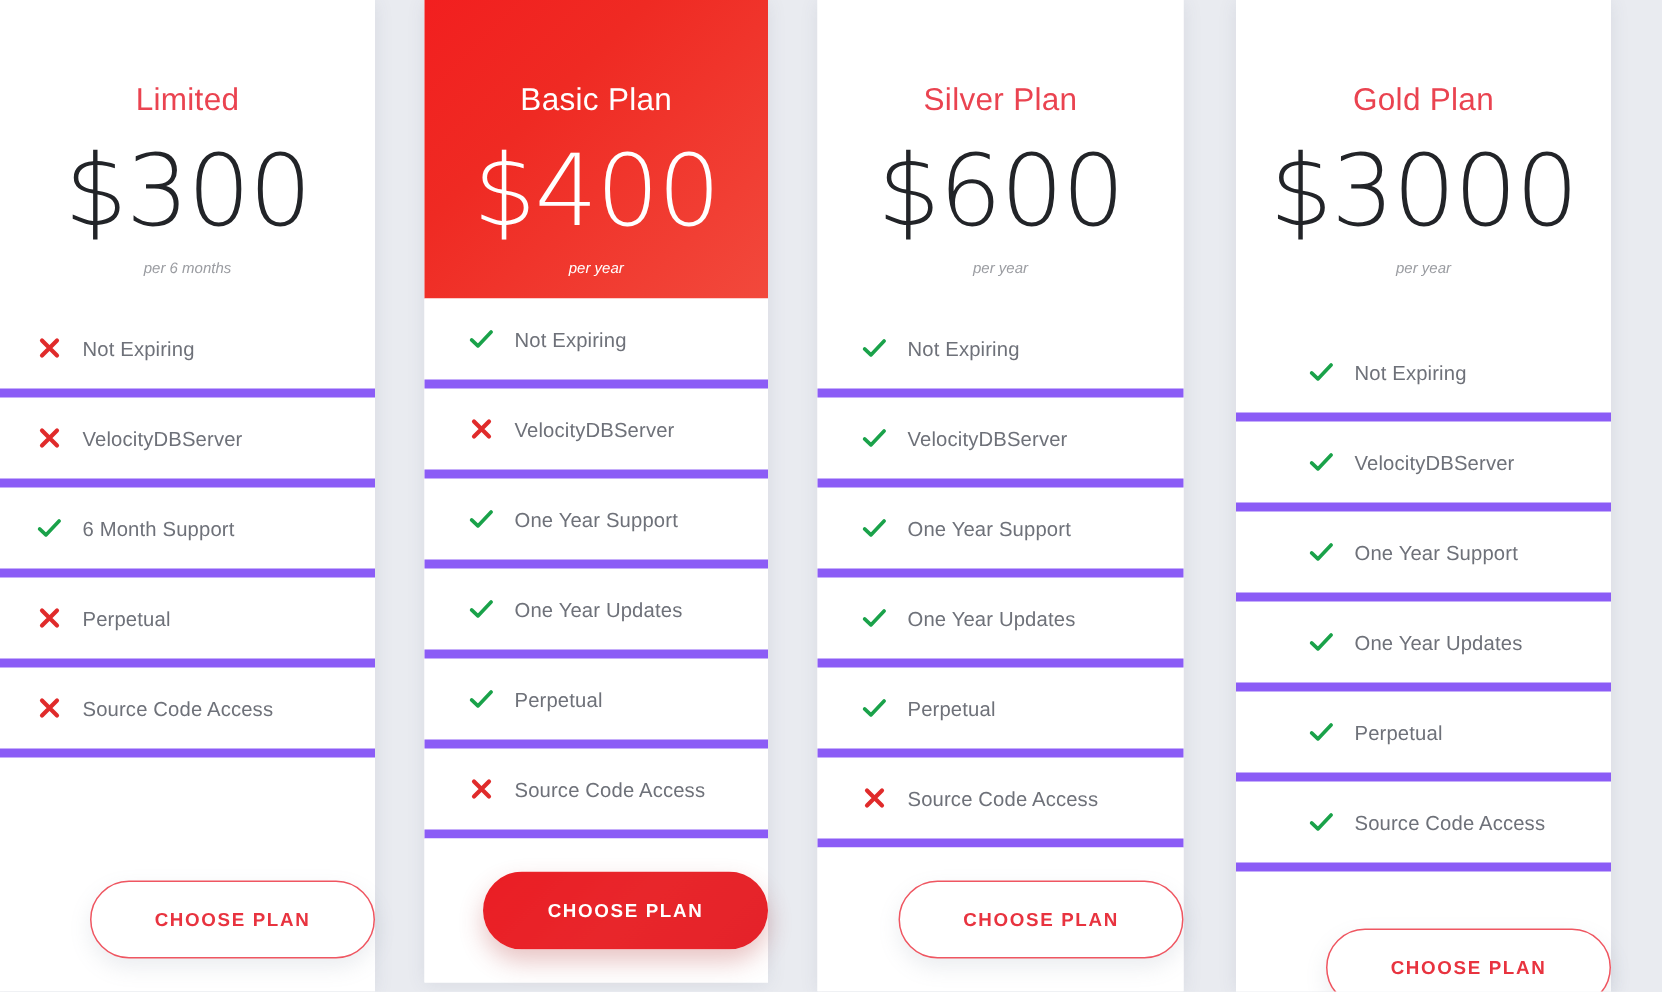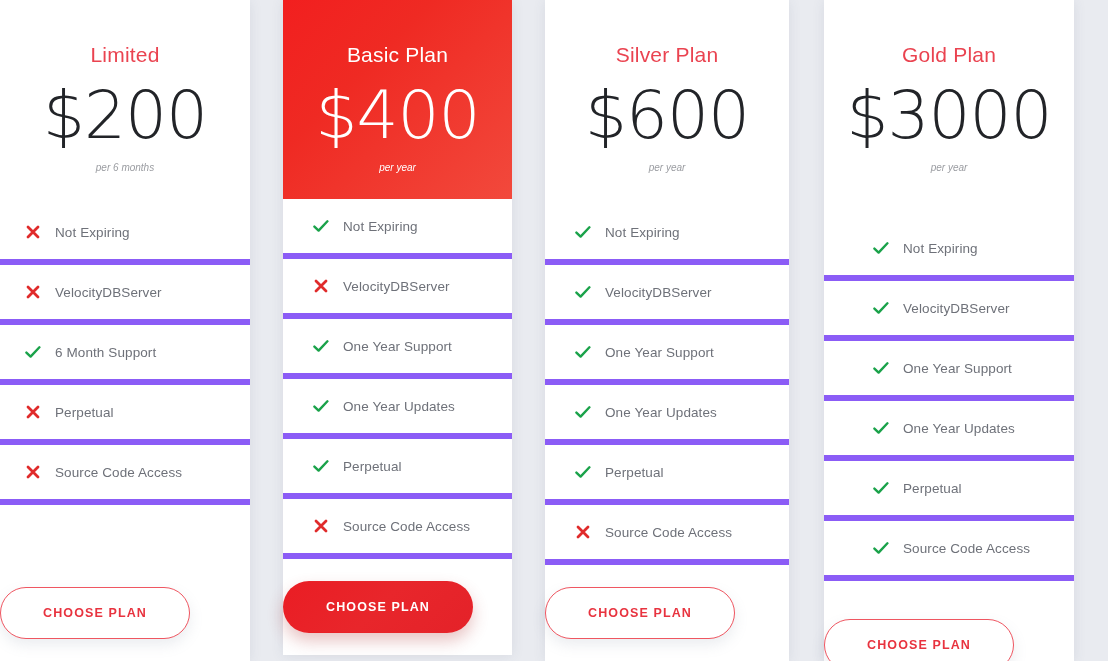--- a/index.html
+++ b/index.html
@@ -29,21 +29,21 @@
     box-shadow: 0 1px 12px rgba(70, 80, 110, 0.10);
   }
 
   .plan-card.col-1 { width: 250px; height: 661px; margin-right: 33px; }
   .plan-card.col-2 { width: 229px; height: 655px; margin-right: 33px; }
   .plan-card.col-3 { width: 244px; height: 661px; margin-right: 35px; }
   .plan-card.col-4 { width: 250px; height: 661px; gap: 16px; }
 
   
   .card-header {
-    padding-top: 34px;
+    padding-top: 46px;
     padding-bottom: 18px;
     text-align: center;
     background: #ffffff;
     flex: 0 0 auto;
     height: 205px;
     box-sizing: border-box;
   }
   .card-header.featured {
     background: linear-gradient(135deg, #f21f1f 0%, #ef2a23 35%, #f2493c 100%);
     height: 199px;
@@ -116,21 +116,21 @@
     letter-spacing: 0.1px;
     white-space: nowrap;
   }
 
   
   .card-footer {
     flex: 0 0 auto;
     height: 96px;
     display: flex;
     align-items: center;
-    justify-content: flex-start;
+    justify-content: flex-end;
     background: #ffffff;
   }
   .choose-btn {
     display: inline-flex;
     align-items: center;
     justify-content: center;
     width: 190px;
     height: 52px;
     border-radius: 26px;
     font-size: 12.5px;
@@ -151,21 +151,21 @@
   }
 </style>
 </head>
 <body>
 
 <div id="pricing-table">
 
   <div class="plan-card col-1">
     <div class="card-header">
       <div class="plan-name">Limited</div>
-      <div class="plan-price">$200</div>
+      <div class="plan-price">$300</div>
       <div class="plan-period">per 6 months</div>
     </div>
     <div class="features">
         <div class="feature-row">
           <span class="feature-icon">
             <svg width="14" height="14" viewBox="0 0 14 14">
               <path d="M2 2 L12 12 M12 2 L2 12" fill="none" stroke="#e02b2b" stroke-width="2.8" stroke-linecap="round"></path>
             </svg>
           </span>
           <span class="feature-label">Not Expiring</span>

